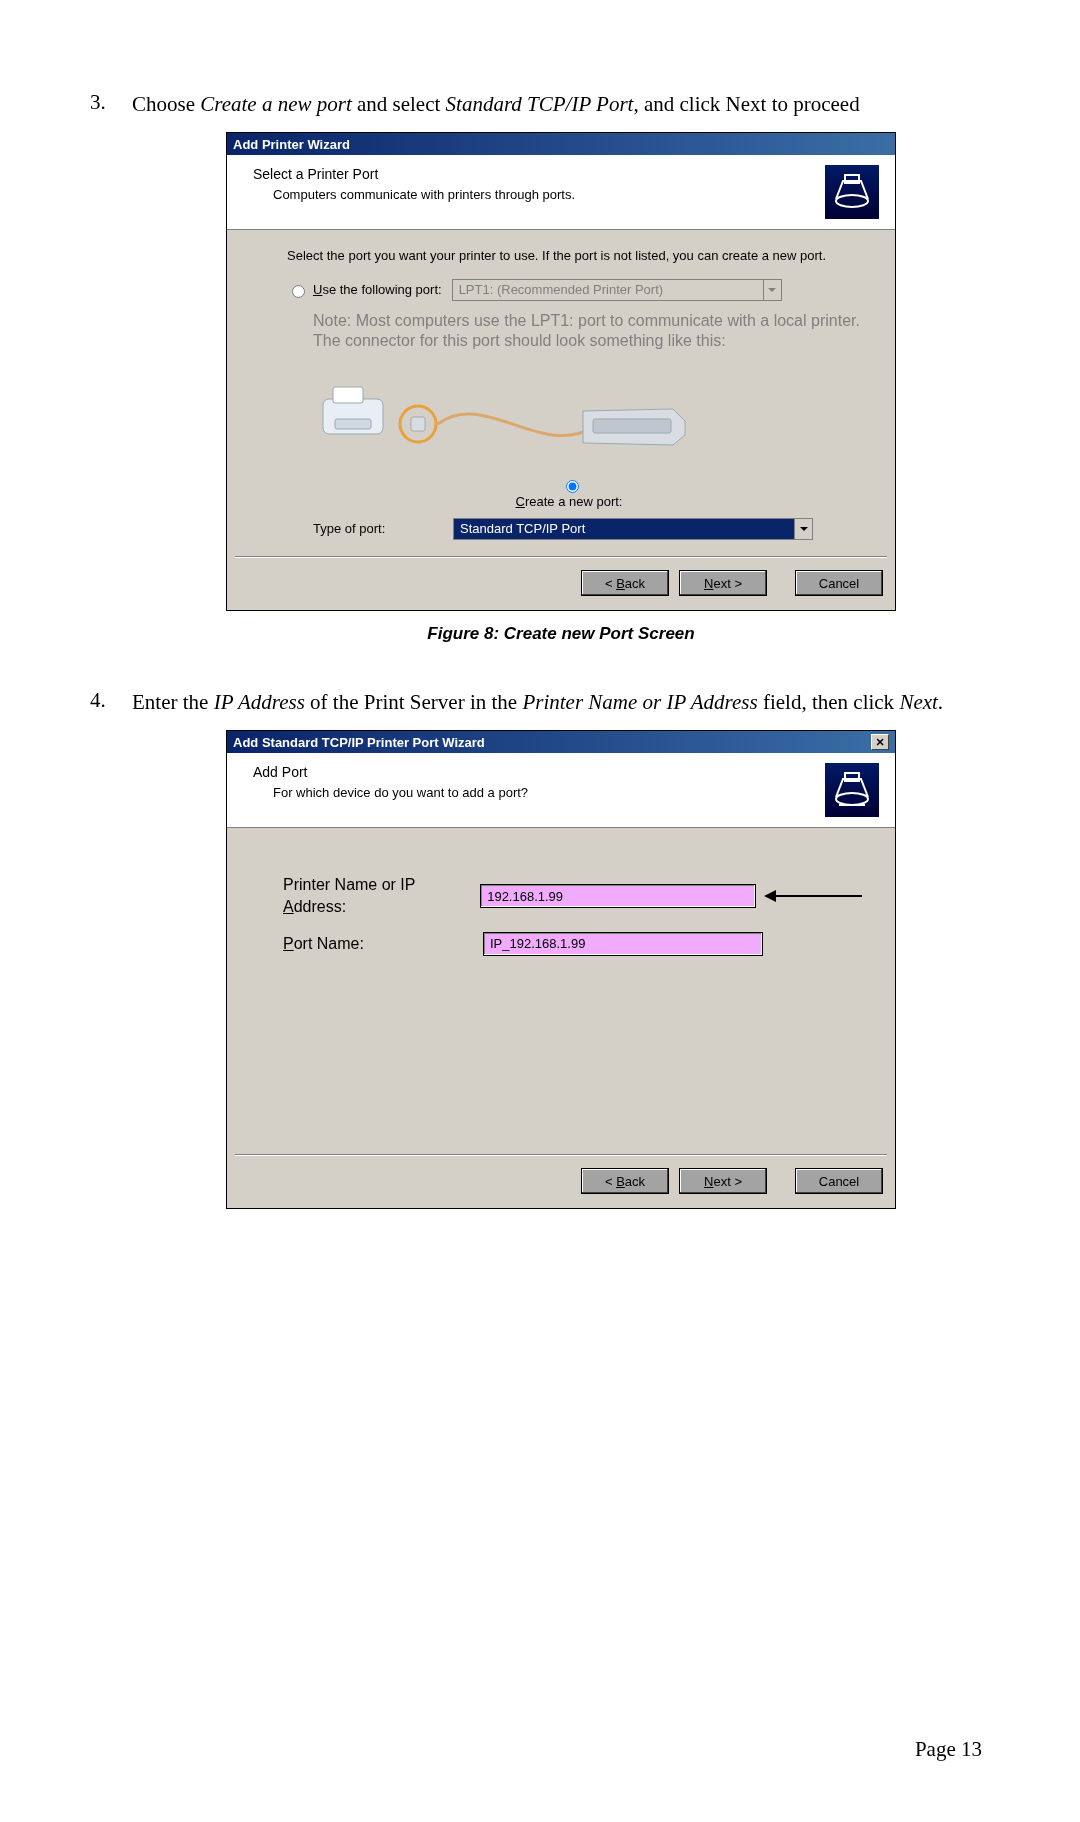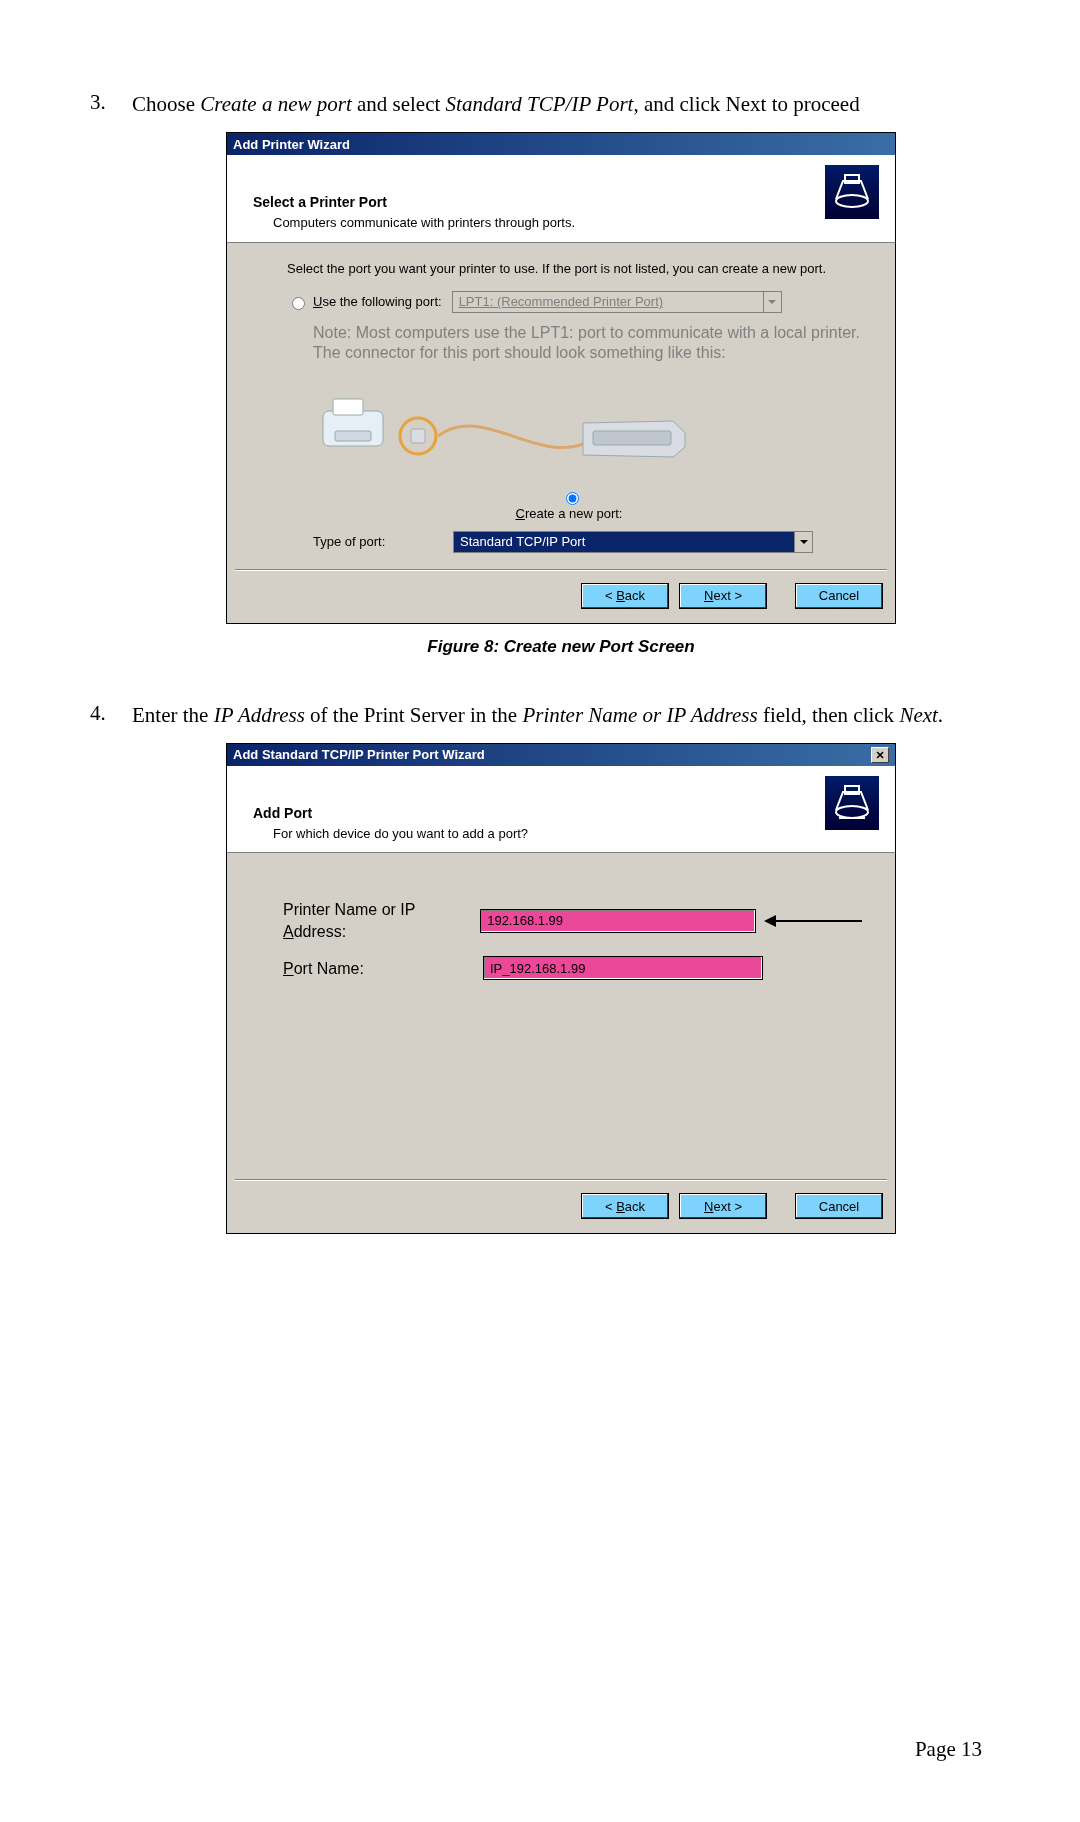--- a/index.html
+++ b/index.html
@@ -82,39 +82,39 @@
     line-height:14px;
   }
   .dlg-header {
     background: #fff;
     border-bottom: 1px solid #808080;
     padding: 10px 16px 10px 26px;
     display: flex;
     align-items: flex-start;
   }
   .dlg-header-text { flex:1; }
-  .dlg-header-title { font-weight: bold; font-size: 14px; margin-top: 28px; }
+  .dlg-header-title { font-weight: normal; font-size: 14px; }
   .dlg-header-sub { margin-left: 20px; font-size: 13px; margin-top:2px;}
   .printer-icon {
     width: 54px; height: 54px;
     background: linear-gradient(to bottom,#001a66,#000033);
     position: relative;
     flex-shrink:0;
   }
   .printer-icon svg { position:absolute; top:6px; left:6px; }
   .dlg-body {
     padding: 18px 34px 10px 60px;
     min-height: 300px;
     position: relative;
   }
   .body-text { margin-bottom: 14px; line-height:1.25; }
   .radio-row { display:flex; align-items:center; margin-bottom:8px; }
   .radio-row input[type=radio]{ margin-right:8px; }
   .radio-row label { margin-right: 10px; }
-  .disabled { color:#808080;text-decoration:underline; }
+  .disabled { color:#808080; }
   .combo {
     display:inline-flex; align-items:center;
     border:1px solid #808080;
     background:#fff;
     height:22px;
     width: 330px;
   }
   .combo.disabled { background:#d4d0c8; color:#808080; }
   .combo .combo-text { flex:1; padding:0 6px; font-size:13px; overflow:hidden; white-space:nowrap; }
   .combo .combo-btn {
@@ -138,40 +138,40 @@
   .dlg-sep { height:2px; background:#fff; border-top:1px solid #808080; margin: 6px 8px 0 8px;}
   .dlg-buttons {
     padding: 12px 12px 14px 12px;
     display:flex;
     justify-content:flex-end;
     gap: 10px;
   }
   .winbtn {
     min-width: 88px;
     height: 26px;
-    background:#7dd3fc;
+    background:#a3a3a3;
     border:1px solid #000;
     box-shadow: inset -1px -1px 0 #404040, inset 1px 1px 0 #fff;
     font-family: Tahoma, Arial, sans-serif;
     font-size:13px;
     padding: 0 10px;
     cursor: default;
   }
   .und { text-decoration: underline; }
   
   .dlg-body2 {
     padding: 20px 34px 10px 56px;
     min-height: 320px;
   }
   .form-row { display:flex; align-items:center; margin-top: 26px; }
   .form-row label { width: 200px; font-size:16px; }
   .text-input {
     border:1px solid #000;
     box-shadow: inset -1px -1px 0 #fff, inset 1px 1px 0 #808080;
-    background:#ec4899;
+    background:#f0abfc;
     height:24px;
     width: 280px;
     padding: 0 6px;
     font-family: Tahoma, Arial, sans-serif;
     font-size:13px;
   }
   .arrow-annot {
     position: relative;
     width: 100px;
     height: 24px;

